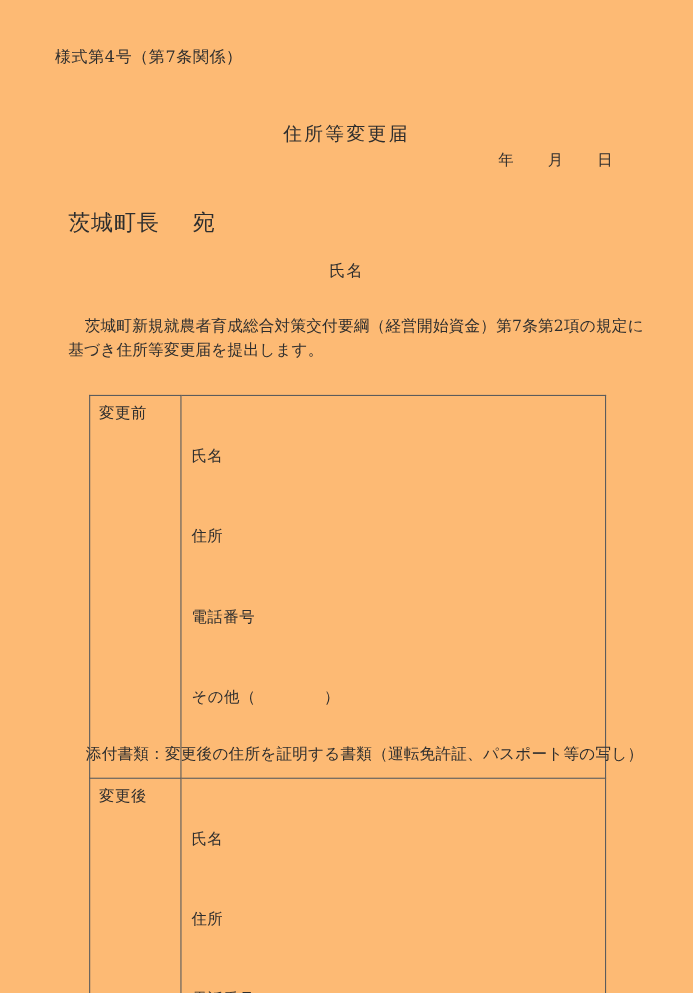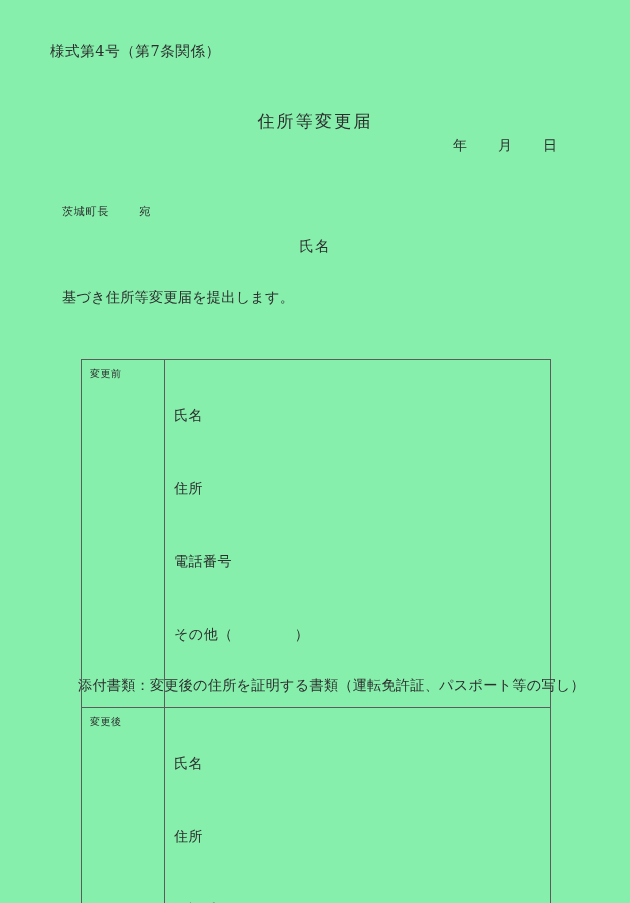--- a/index.html
+++ b/index.html
@@ -8,21 +8,21 @@
     background: #ffffff;
   }
   body {
     font-family: "DejaVu Serif", "Liberation Serif", serif;
     color: #2e2e2e;
   }
   #page {
     position: relative;
     width: 630px;
     height: 903px;
-    background: #86efac;
+    background: #fdba74;
     overflow: hidden;
     box-sizing: border-box;
   }
   .abs { position: absolute; white-space: pre; }
 
   
   #form-number {
     left: 50px;
     top: 42px;
     font-size: 14.5px;
@@ -50,22 +50,22 @@
     box-sizing: border-box;
     font-size: 14px;
     letter-spacing: 1px;
     font-family: Liberation Serif, serif;
   }
   #date-line .gap { display: inline-block; width: 30px; }
 
   
   #addressee {
     left: 62px;
-    top: 204px;
-    font-size: 11px;
+    top: 189px;
+    font-size: 20px;
     letter-spacing: 0.8px;
   }
   #addressee .gap { display: inline-block; width: 30px; }
 
   
   #signature-line {
     left: 0;
     top: 237px;
     width: 630px;
     text-align: center;
@@ -93,21 +93,21 @@
     border-collapse: collapse;
     table-layout: fixed;
   }
   #change-table td {
     border: 1px solid #5c5c5c;
     padding: 0;
     vertical-align: top;
   }
   #change-table td.label-cell {
     width: 74px;
-    font-size: 10px;
+    font-size: 14px;
     padding: 7px 0 0 8px;
     letter-spacing: 0.5px;
   }
   #change-table td.fields-cell {
     padding: 7px 0 10px 9px;
     height: 131px;
     box-sizing: border-box;
   }
   .field-row {
     font-size: 14px;
@@ -134,21 +134,21 @@
   <div class="abs" id="form-number">様式第4号（第7条関係）</div>
 
   <div class="abs" id="doc-title">住所等変更届</div>
 
   <div class="abs" id="date-line"><span>年</span><span class="gap"></span><span>月</span><span class="gap"></span><span>日</span></div>
 
   <div class="abs" id="addressee"><span>茨城町長</span><span class="gap"></span><span>宛</span></div>
 
   <div class="abs" id="signature-line">氏名</div>
 
-  <div class="abs" id="body-paragraph"><span class="line2">基づき住所等変更届を提出します。</span></div>
+  <div class="abs" id="body-paragraph"><span class="line1">茨城町新規就農者育成総合対策交付要綱（経営開始資金）第7条第2項の規定に</span><span class="line2">基づき住所等変更届を提出します。</span></div>
 
   <table class="abs" id="change-table">
     <tbody>
       <tr>
         <td class="label-cell">変更前</td>
         <td class="fields-cell">
           <div class="field-row">氏名</div>
           <div class="field-row">住所</div>
           <div class="field-row">電話番号</div>
           <div class="field-row"><span>その他（</span><span class="paren-gap"></span><span>）</span></div>

